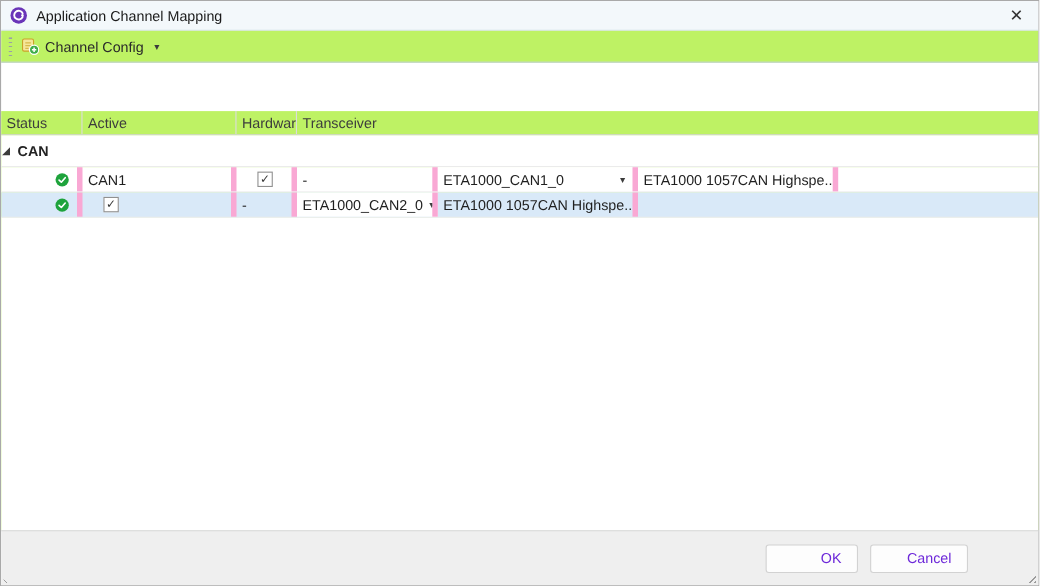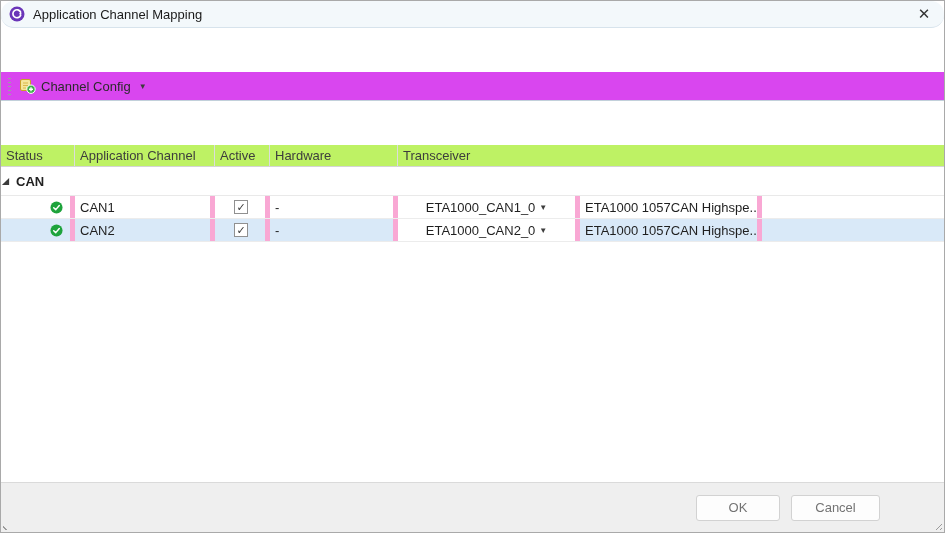--- a/index.html
+++ b/index.html
@@ -19,39 +19,37 @@
     overflow:hidden;
   }
 
   
   .titlebar {
     height:27px; flex:0 0 27px;
     background:#f3f8fb;
     border-bottom:1px solid #d7e3ec;
     display:flex; align-items:center;
     padding:0 9px 0 8px;
-    border-radius:13px;
   }
   .app-icon { width:16px; height:16px; display:inline-flex; }
   .title { margin-left:8px; color:#1a1a1a; }
   .close-btn {
     margin-left:auto;
     width:22px; height:22px;
     display:flex; align-items:center; justify-content:center;
     font-size:15px; color:#333; cursor:default;
   }
 
   
   .toolbar {
     height:29px; flex:0 0 29px;
-    background:#d946ef;
+    background:#bef264;
     border-bottom:1px solid #c2d0da;
     display:flex; align-items:center;
     padding:0 6px;
-    margin-top:44px;
   }
   .toolbar-grip {
     width:3px; height:17px; margin:0 4px 0 1px;
     background:repeating-linear-gradient(to bottom,#9aa0a5 0 1px,transparent 1px 4px);
   }
   .tool-button {
     display:flex; align-items:center; gap:5px;
     background:transparent; border:none;
     font:inherit; color:#2b2b2b;
     padding:2px 6px 2px 4px;
@@ -92,38 +90,39 @@
   .cell:last-child { border-right:none; }
   .status-cell { justify-content:flex-start; padding-left:49px; }
   .status-icon { width:13px; height:13px; display:inline-flex; }
   .active-cell { padding-left:19px; }
   .checkbox {
     width:14px; height:14px;
     background:#fff; border:1px solid #909090;
     display:flex; align-items:center; justify-content:center;
     font-size:11px; color:#3a3a3a; line-height:1;
   }
-  .combo-cell { background:#fff; justify-content:center; }
+  .combo-cell { background:#fff; justify-content:space-between; }
   .combo-caret { font-size:8px; color:#3c3c3c; margin-left:4px; }
   .filler { flex:1 1 auto; background:#fff; }
 
   
   .footer {
     height:50px; flex:0 0 50px;
     background:#efefef;
     border-top:1px solid #dadada;
     display:flex; align-items:center; justify-content:flex-end;
     gap:11px; padding-right:64px;
   }
   .dlg-btn {
     height:26px; min-width:84px;
     background:#fdfdfd;
     border:1px solid #d2d2d2; border-radius:3px;
-    font:inherit; color:#737373;
+    font:inherit; color:#6d28d9;
     padding:0 14px;
+    text-align:right;
   }
   .dlg-btn.cancel { min-width:89px; }
 
   .resize-grip-br {
     position:absolute; right:2px; bottom:2px;
     width:9px; height:9px;
     background:repeating-linear-gradient(135deg,transparent 0 2px,#9b9b9b 2px 3px);
     clip-path:polygon(100% 0,100% 100%,0 100%);
   }
   .resize-grip-bl {
@@ -163,21 +162,20 @@
       </span>
       <span>Channel Config</span>
       <span class="caret">▼</span>
     </button>
   </div>
 
   <div class="table-area">
 
     <div class="grid header-row">
       <div class="hcell">Status</div>
-      <div class="hcell">Application Channel</div>
       <div class="hcell">Active</div>
       <div class="hcell">Hardware</div>
       <div class="hcell">Transceiver</div>
     </div>
 
     <div class="group-row">
       <span class="expander-icon">
         <svg viewBox="0 0 10 10" width="9" height="9">
             <polygon points="9,1 9,9 1,9" fill="#3b3b3b"></polygon>
           </svg>
@@ -209,21 +207,20 @@
 
     <div class="grid data-row selected">
       <div class="cell status-cell">
         <span class="status-icon">
           <svg viewBox="0 0 14 14" width="13" height="13">
             <circle cx="7" cy="7" r="6.5" fill="#1ea33c"></circle>
             <path d="M4 7.2 L6.2 9.3 L10 4.9" fill="none" stroke="#ffffff" stroke-width="1.6" stroke-linecap="round" stroke-linejoin="round"></path>
           </svg>
         </span>
       </div>
-      <div class="cell">CAN2</div>
       <div class="cell active-cell">
         <span class="checkbox">✓</span>
       </div>
       <div class="cell">-</div>
       <div class="cell combo-cell">
         <span>ETA1000_CAN2_0</span>
         <span class="combo-caret">▼</span>
       </div>
       <div class="cell">ETA1000 1057CAN Highspe...</div>
       <div class="cell"></div>

